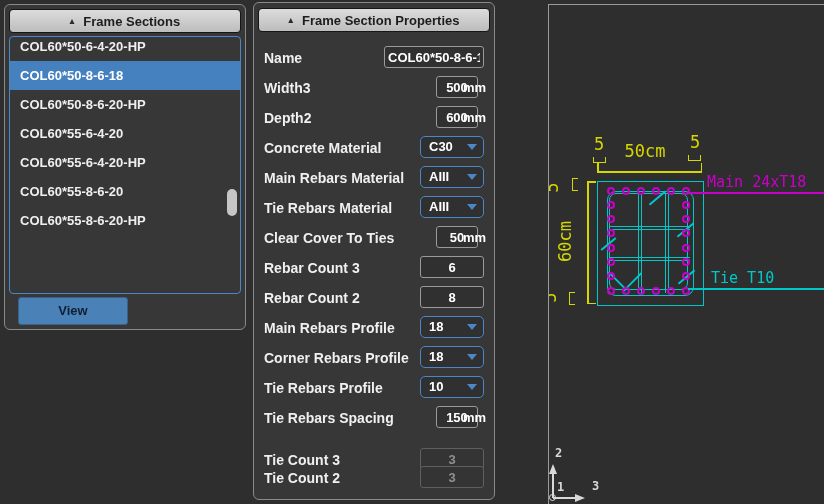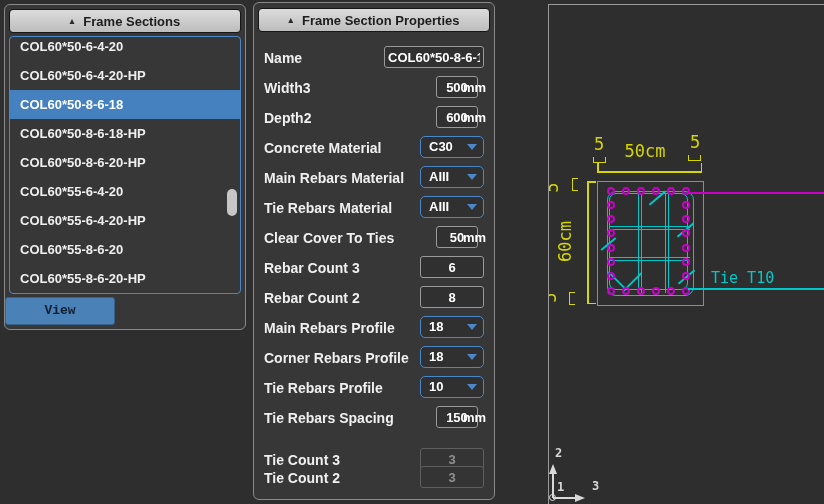--- a/index.html
+++ b/index.html
@@ -31,21 +31,21 @@
     height:29px;line-height:29px;padding-left:10px;color:#efefef;
     font-size:13px;font-weight:700;white-space:nowrap;cursor:pointer;
   }
   .litem.selected{background:var(--sel);color:#fff;}
   #scroll-thumb{position:absolute;right:3px;top:152px;width:10px;height:27px;background:#c6c6c6;border-radius:5px;}
   .btn{
     position:absolute;top:292px;height:26px;background:var(--btn);
     border:1px solid #38618c;border-radius:3px;color:#101f33;
     font-weight:700;font-size:13px;text-align:center;line-height:25px;cursor:pointer;
   }
-  #view-btn{left:0;width:108px;font-family:Liberation Mono, monospace;} #apply-btn{left:121px;width:110px;}
+  #view-btn{left:13px;width:108px;} #apply-btn{left:121px;width:110px;}
   
   .prow{position:absolute;left:0;width:240px;height:24px;}
   .plabel{position:absolute;left:10px;top:4px;color:#f0f0f0;font-size:14px;font-weight:700;white-space:nowrap;}
   .pinput{
     position:absolute;height:20px;background:#303030;border:1px solid #9a9a9a;border-radius:3px;
     color:#fff;font-family:"Liberation Sans",sans-serif;font-size:13px;font-weight:700;padding:0 3px;outline:none;
   }
   .ptext{left:130px;top:0;width:92px;text-align:left;}
   .punit-input{left:182px;top:0;width:34px;text-align:center;}
   .punit{position:absolute;left:209px;top:4px;color:#fff;font-size:13px;font-weight:700;}
@@ -90,24 +90,22 @@
 </head>
 <body style="--accent: #4a86c8; --btn: #4a82b8; --sel: #4581be; --cyan: #00c8c8; --magenta: #c800c8; --yellow: #d6d600; --green: #27c93f; --axisw: #d8d8d8;">
 
 <div class="panel" id="left-panel">
   <div class="hdr">
     <span class="arr">▴</span>
     <span>Frame Sections</span>
   </div>
   <div id="section-list">
     <div id="list-inner">
-        <div class="litem">COL60*50-6-4-20</div>
         <div class="litem">COL60*50-6-4-20-HP</div>
         <div class="litem selected">COL60*50-8-6-18</div>
-        <div class="litem">COL60*50-8-6-18-HP</div>
         <div class="litem">COL60*50-8-6-20-HP</div>
         <div class="litem">COL60*55-6-4-20</div>
         <div class="litem">COL60*55-6-4-20-HP</div>
         <div class="litem">COL60*55-8-6-20</div>
         <div class="litem">COL60*55-8-6-20-HP</div>
       </div>
     <div id="scroll-thumb"></div>
   </div>
   <div class="btn" id="view-btn">View</div>
 </div>
@@ -259,20 +257,21 @@
       <div class="rebar" style="left: 58px; top: 253px;"></div>
       <div class="rebar" style="left: 58px; top: 267px;"></div>
       <div class="rebar" style="left: 133px; top: 196px;"></div>
       <div class="rebar" style="left: 133px; top: 210px;"></div>
       <div class="rebar" style="left: 133px; top: 224px;"></div>
       <div class="rebar" style="left: 133px; top: 239px;"></div>
       <div class="rebar" style="left: 133px; top: 253px;"></div>
       <div class="rebar" style="left: 133px; top: 267px;"></div>
     </div>
 
+  <span class="leader-label-main" style="left:158px;top:168px;">Main 24xT18</span>
   <div class="mline" style="left:141px;top:187px;width:135px;height:1.5px;"></div>
   <span class="leader-label-tie" style="left:162px;top:264px;">Tie T10</span>
   <div class="cline" style="left:139px;top:283px;width:137px;height:1.5px;"></div>
 
 
   <span class="axis-num" style="left:6px;top:441px;">2</span>
   <span class="axis-num" style="left:8px;top:475px;">1</span>
   <span class="axis-num" style="left:43px;top:474px;">3</span>
   <div class="axline" style="left:3px;top:468px;width:2px;height:25px;"></div>
   <div style="left:0;top:459px;width:0;height:0;border-left:4px solid transparent;border-right:4px solid transparent;border-bottom:10px solid var(--axisw);"></div>

